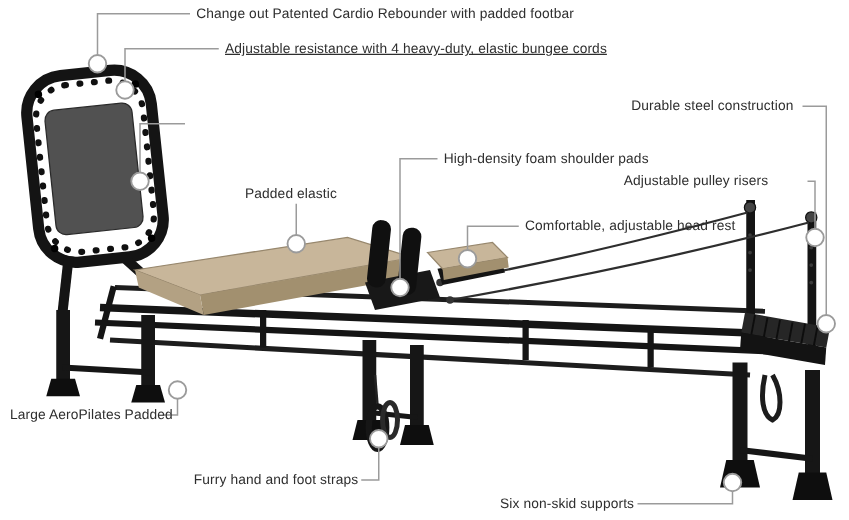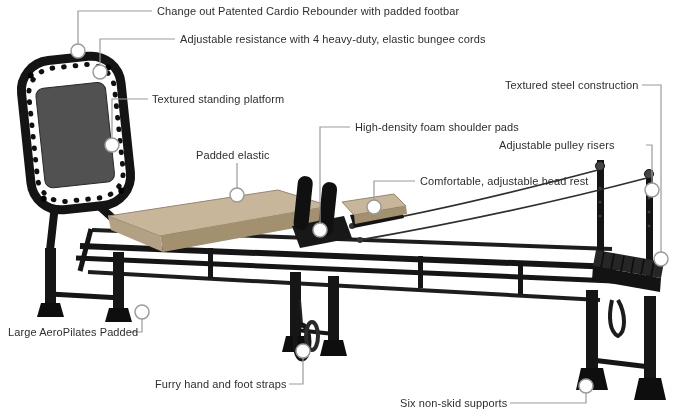--- a/index.html
+++ b/index.html
@@ -145,24 +145,23 @@
       <circle cx="374" cy="207" r="7"></circle>
       <circle cx="661" cy="259" r="7"></circle>
       <circle cx="652" cy="190" r="7"></circle>
       <circle cx="142" cy="312" r="7"></circle>
       <circle cx="303" cy="351" r="7"></circle>
       <circle cx="586" cy="386" r="7"></circle>
     </g>
   </svg>
 
   <div class="callout" style="left:157px;top:5px;">Change out Patented Cardio Rebounder with padded footbar</div>
-  <div class="callout" style="left:180px;top:33px;">Adjustable resistance with 4 heavy-duty, elastic bungee cords</div>
-  <div class="callout" style="left:152px;top:93px;">Textured standing platform</div>
+  <div class="callout" style="left:180px;top:33px;text-decoration:underline;">Adjustable resistance with 4 heavy-duty, elastic bungee cords</div>
   <div class="callout" style="left:196px;top:149px;">Padded elastic</div>
   <div class="callout" style="left:420px;top:175px;">Comfortable, adjustable head rest</div>
   <div class="callout" style="left:355px;top:121px;">High-density foam shoulder pads</div>
-  <div class="callout" style="left:505px;top:79px;">Textured steel construction</div>
+  <div class="callout" style="left:505px;top:79px;">Durable steel construction</div>
   <div class="callout" style="left:499px;top:139px;">Adjustable pulley risers</div>
   <div class="callout" style="left:8px;top:326px;">Large AeroPilates Padded</div>
   <div class="callout" style="left:400px;top:397px;">Six non-skid supports</div>
   <div class="callout" style="left:155px;top:378px;">Furry hand and foot straps</div>
 
 </div>
 
 </body></html>

